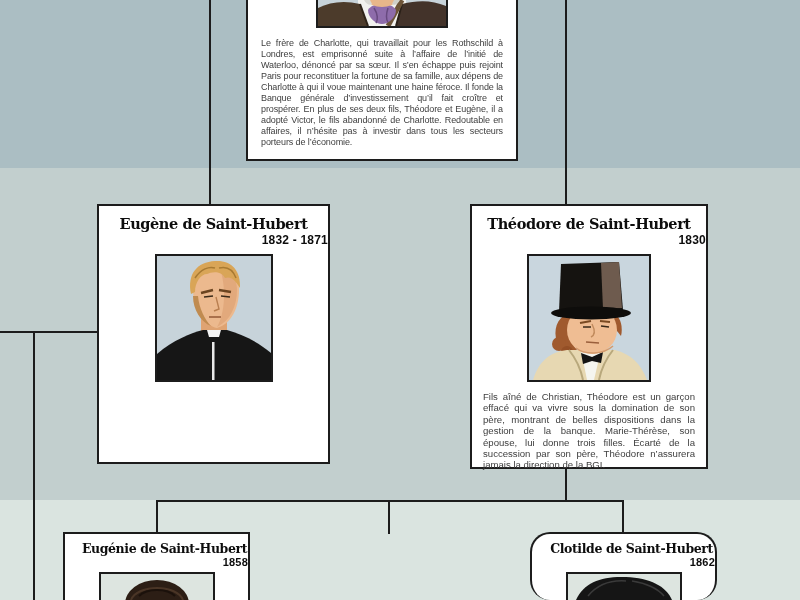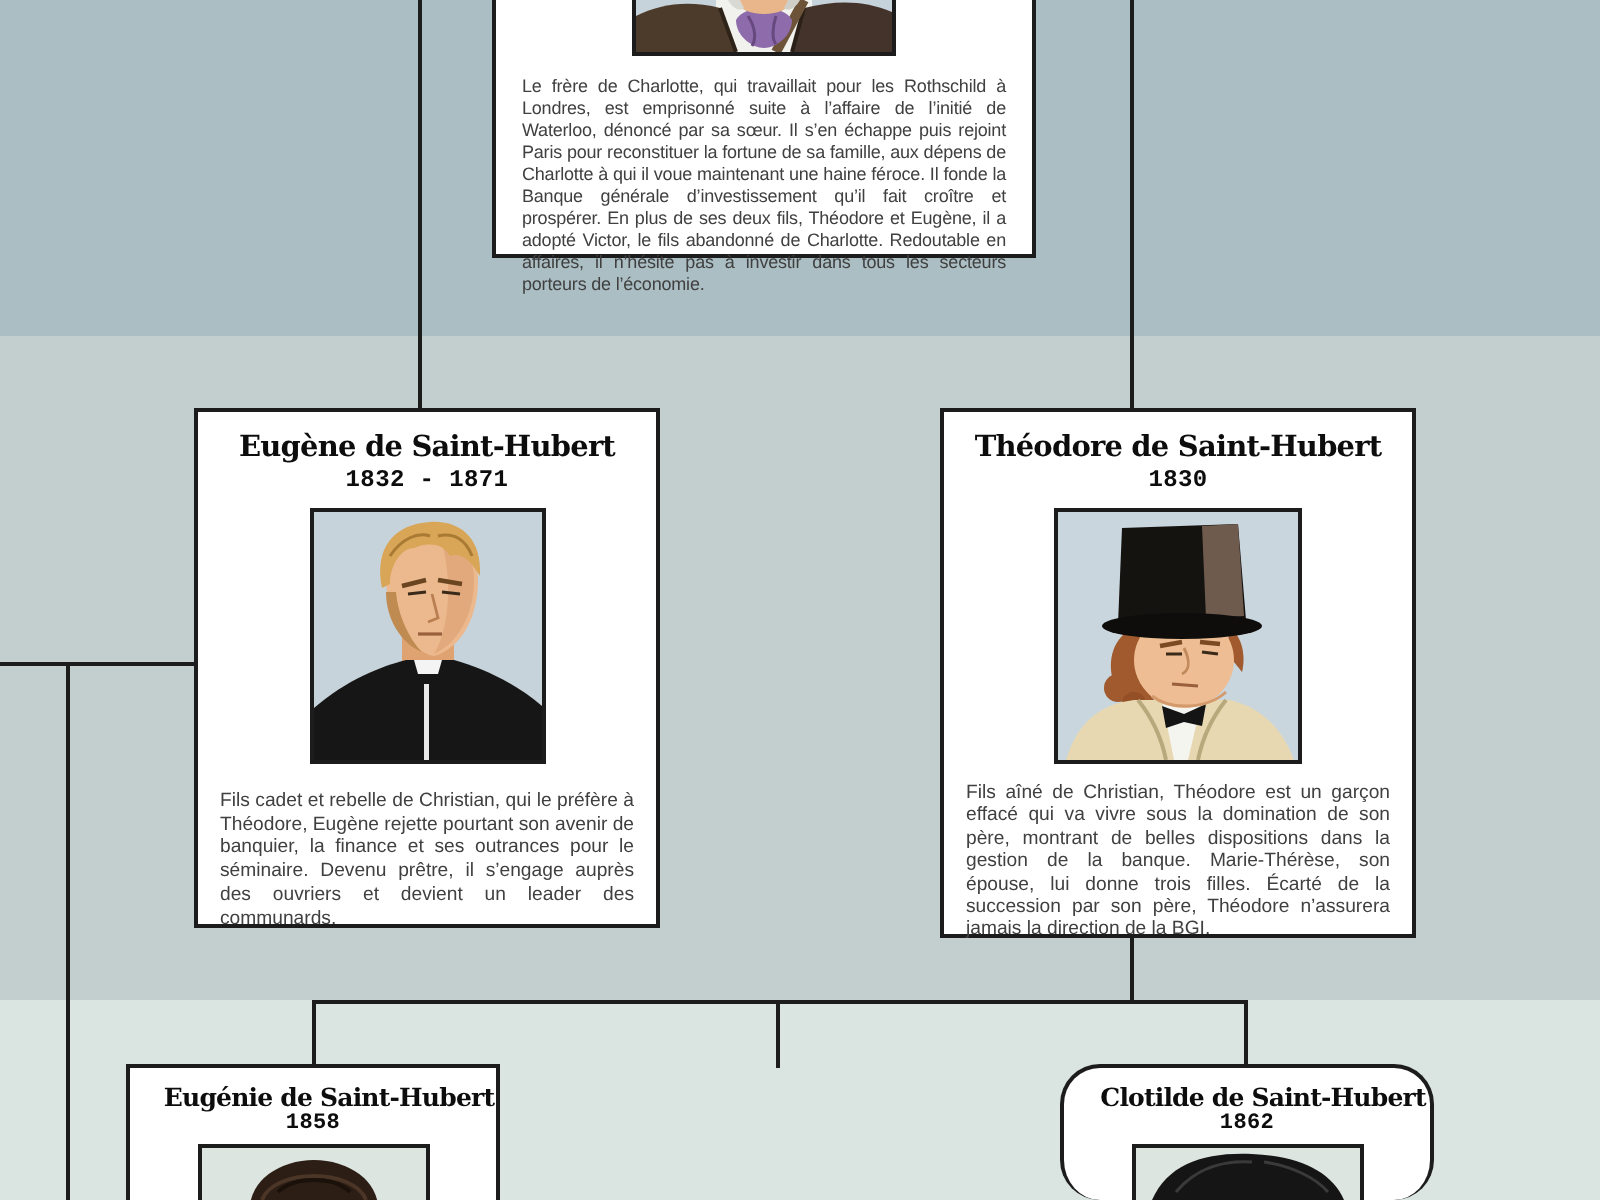--- a/index.html
+++ b/index.html
@@ -8,28 +8,28 @@
          font-family:"Liberation Sans",sans-serif;background:var(--band-mid,#c2cfce);}
   .band{position:absolute;left:0;width:800px;z-index:0;}
   .band-top{top:0;height:168px;background:var(--band-top,#abbec3);}
   .band-mid{top:168px;height:332px;background:var(--band-mid,#c2cfce);}
   .band-bottom{top:500px;height:100px;background:var(--band-bottom,#dae4e0);}
   .line{position:absolute;background:var(--line,#1c1c1c);z-index:1;}
   .card{position:absolute;background:var(--card-bg,#ffffff);
         border:2px solid var(--card-border,#1c1c1c);box-sizing:border-box;z-index:2;}
   .card-title{font-family:"DejaVu Serif",serif;font-weight:bold;text-align:center;
               color:var(--title,#0d0d0d);letter-spacing:-0.4px;}
-  .card-years{font-family:Liberation Mono, monospace;font-weight:bold;text-align:center;
+  .card-years{font-family:Liberation Sans, sans-serif;font-weight:bold;text-align:right;
               color:var(--title,#0d0d0d);letter-spacing:0.2px;}
   .portrait{margin:0 auto;border:2px solid var(--card-border,#1c1c1c);box-sizing:border-box;overflow:hidden;}
   .portrait svg{display:block;}
   .card-text{text-align:justify;color:var(--text,#404040);}
 
   
-  .card-christian{left:246px;top:0;width:272px;height:129px;border-top:none;}
+  .card-christian{left:246px;top:0;width:272px;height:161px;border-top:none;}
   .card-christian .portrait{width:132px;height:28px;border-top:none;}
   .card-christian .card-text{margin:10px 13px 0;font-size:9px;line-height:11px;letter-spacing:-0.1px;}
 
   
   .card-eugene{left:97px;top:204px;width:233px;height:260px;}
   .card-theodore{left:450px;top:204px;width:238px;height:265px;margin-left:20px;}
   .card-person .card-title{padding-top:9px;font-size:14.5px;}
   .card-person .card-years{margin-top:1px;font-size:12px;}
   .card-eugene .portrait{width:118px;height:128px;margin-top:7px;}
   .card-theodore .portrait{width:124px;height:128px;margin-top:7px;}
@@ -109,21 +109,20 @@
         <path d="M62 10 C75 13 80 22 80 34 C80 50 73 65 60 71 C68 58 70 30 62 10 Z" fill="#e2a97c"></path>
         <path d="M36 40 C36 54 44 66 54 70 C48 64 42 52 41 40 Z" fill="#c08b50"></path>
         <path d="M34 38 C30 18 40 6 58 5 C74 4 84 14 83 32 C78 24 74 20 68 22 C64 14 54 16 50 18 C44 18 38 26 38 36 Z" fill="#d9a557"></path>
         <path d="M38 22 C44 13 52 10 58 12 M62 12 C70 10 76 14 79 22" stroke="#a87a33" stroke-width="1.5" fill="none"></path>
         <path d="M44 37 l12 -3 M62 34 l12 2" stroke="#6b4420" stroke-width="2.4" fill="none"></path>
         <path d="M47 41 l9 -1 M64 40 l9 1" stroke="#3a2a1a" stroke-width="1.6" fill="none"></path>
         <path d="M59 41 L62 53 L57 55" stroke="#b97f50" stroke-width="1.4" fill="none"></path>
         <path d="M52 61 l12 0" stroke="#9a5f3c" stroke-width="1.6" fill="none"></path>
       </svg>
     </div>
-    <div class="card-text">Fils cadet et rebelle de Christian, qui le préfère à Théodore, Eugène rejette pourtant son avenir de banquier, la finance et ses outrances pour le séminaire. Devenu prêtre, il s’engage auprès des ouvriers et devient un leader des communards.</div>
   </div>
 
   <div class="card card-person card-theodore">
     <div class="card-title">Théodore de Saint-Hubert</div>
     <div class="card-years">1830</div>
     <div class="portrait">
       <svg viewBox="0 0 120 124" width="120" height="124">
         <rect width="120" height="124" fill="#c9d6de"></rect>
         <path d="M38 58 C28 62 24 74 28 86 C32 96 42 98 48 94 C40 84 40 68 46 60 Z" fill="#a05a2e"></path>
         <circle cx="30" cy="88" r="7" fill="#a05a2e"></circle>

